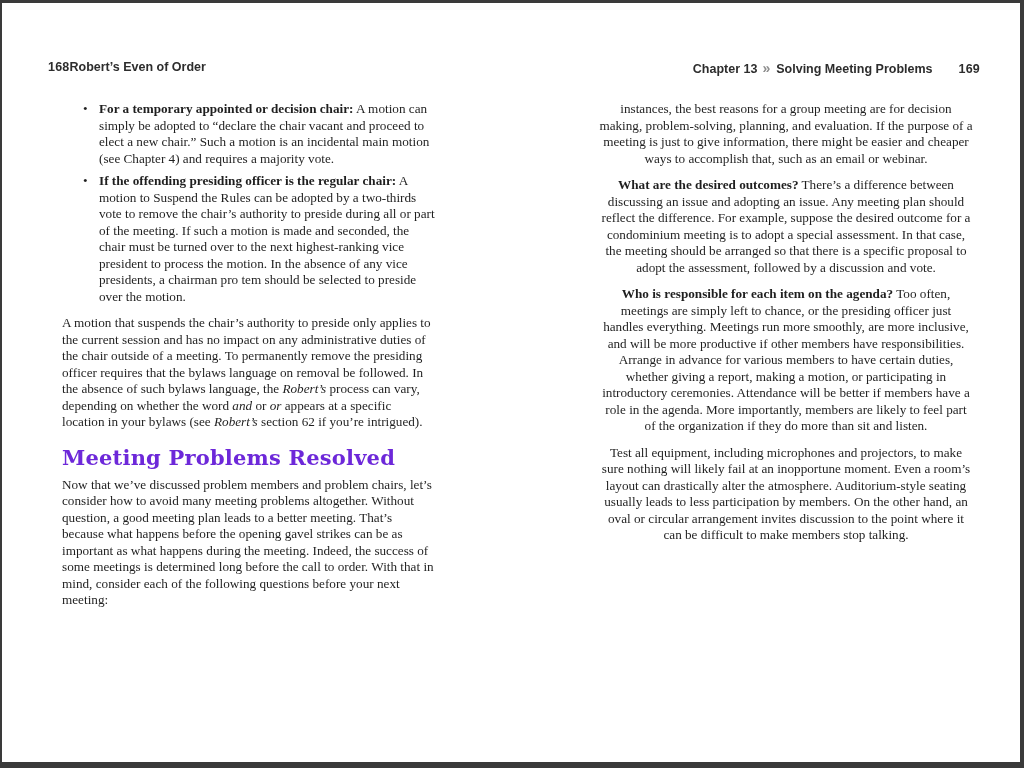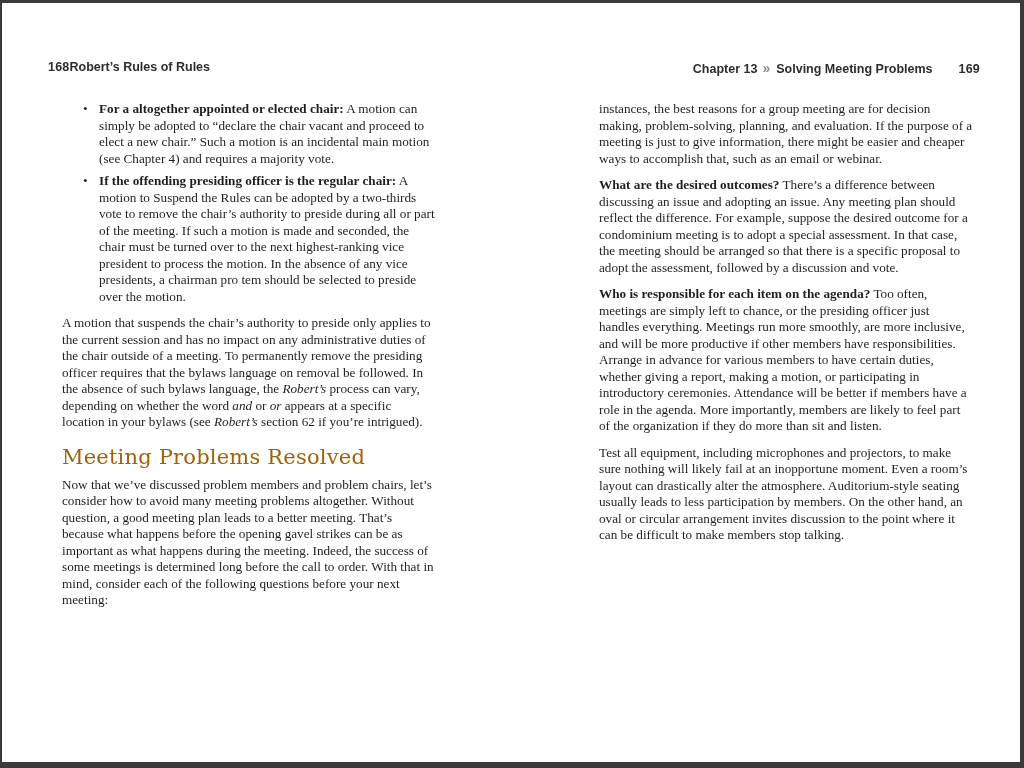--- a/index.html
+++ b/index.html
@@ -41,21 +41,21 @@
   .col {
     position: absolute;
     top: 98px;
     width: 374px;
     color: #1f1f1f;
     font-size: 13.2px;
     line-height: 16.5px;
     text-align: left;
   }
   .col-left  { left: 60px; }
-  .col-right { left: 597px; }
+  .col-right { left: 597px; text-align: center; }
   .col p { margin: 0 0 10px 0; }
   .col b { font-weight: 700; }
   .col i { font-style: italic; }
   
   ul.bullets {
     list-style: none;
     margin: 0 0 10px 0;
     padding: 0 0 0 21px;
   }
   ul.bullets li {
@@ -63,46 +63,46 @@
     padding-left: 16px;
     margin: 0 0 6px 0;
   }
   ul.bullets li .marker {
     position: absolute;
     left: 0; top: 0;
   }
   
   .section-heading {
     font-family: "DejaVu Serif", serif;
-    font-weight: 400;
+    font-weight: 700;
     font-size: 21px;
     line-height: 25px;
-    color: #a16207;
+    color: #6d28d9;
     margin: 14px 0 7px 0;
     letter-spacing: 0.2px;
   }
 </style>
 </head>
 <body>
 
 <div class="page">
 
   <div class="running-head left">
-    <span class="folio">168</span><span class="head-title">Robert’s Rules of Rules</span>
+    <span class="folio">168</span><span class="head-title">Robert’s Even of Order</span>
   </div>
 
   <div class="running-head right">
     <span class="head-title">Chapter 13</span><span class="chevrons">»</span><span class="head-title">Solving Meeting Problems</span><span class="folio">169</span>
   </div>
 
   <div class="col col-left">
     <ul class="bullets">
       <li>
         <span class="marker">•</span>
-        <span><b>For a altogether appointed or elected chair:</b> <span>A motion can simply be adopted to “declare the chair vacant and proceed to elect a new chair.” Such a motion is an incidental main motion (see Chapter 4) and requires a majority vote.</span></span>
+        <span><b>For a temporary appointed or decision chair:</b> <span>A motion can simply be adopted to “declare the chair vacant and proceed to elect a new chair.” Such a motion is an incidental main motion (see Chapter 4) and requires a majority vote.</span></span>
       </li>
       <li>
         <span class="marker">•</span>
         <span><b>If the offending presiding officer is the regular chair:</b> <span>A motion to Suspend the Rules can be adopted by a two-thirds vote to remove the chair’s authority to preside during all or part of the meeting. If such a motion is made and seconded, the chair must be turned over to the next highest-ranking vice president to process the motion. In the absence of any vice presidents, a chairman pro tem should be selected to preside over the motion.</span></span>
       </li>
     </ul>
 
     <p><span>A motion that suspends the chair’s authority to preside only applies to the current session and has no impact on any administrative duties of the chair outside of a meeting. To permanently remove the presiding officer requires that the bylaws language on removal be followed. In the absence of such bylaws language, the </span><i>Robert’s</i><span> process can vary, depending on whether the word </span><i>and</i><span> or </span><i>or</i><span> appears at a specific location in your bylaws (see </span><i>Robert’s</i><span> section 62 if you’re intrigued).</span></p>
 
     <h1 class="section-heading">Meeting Problems Resolved</h1>

